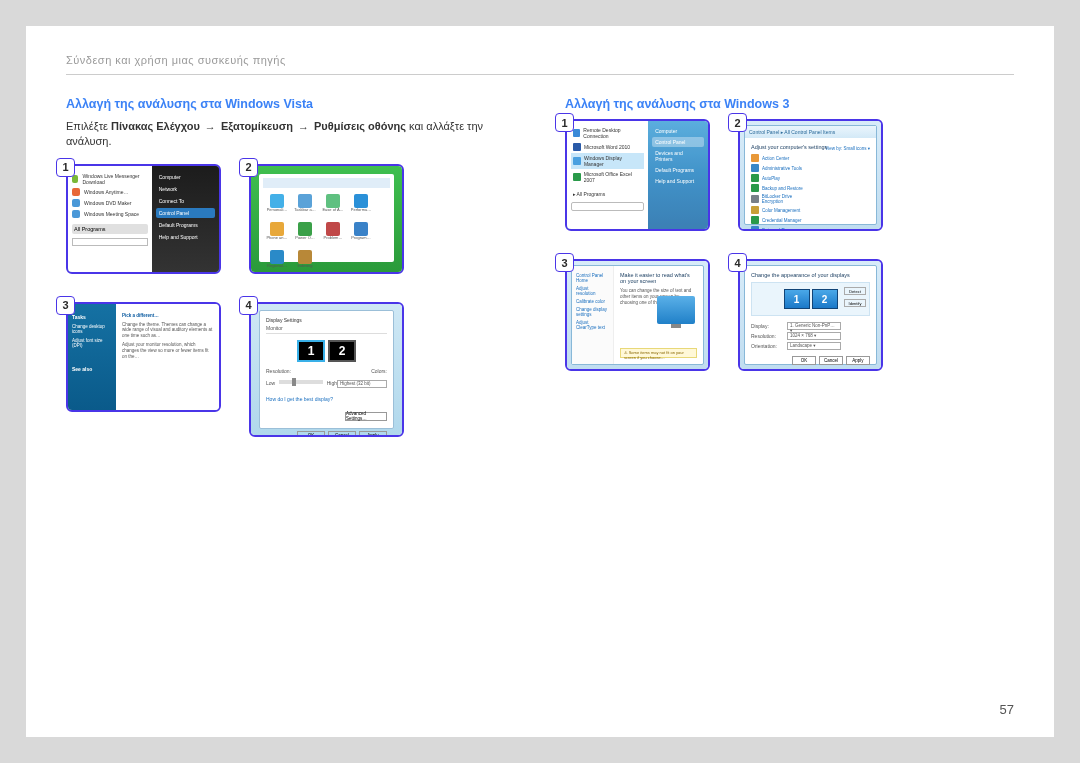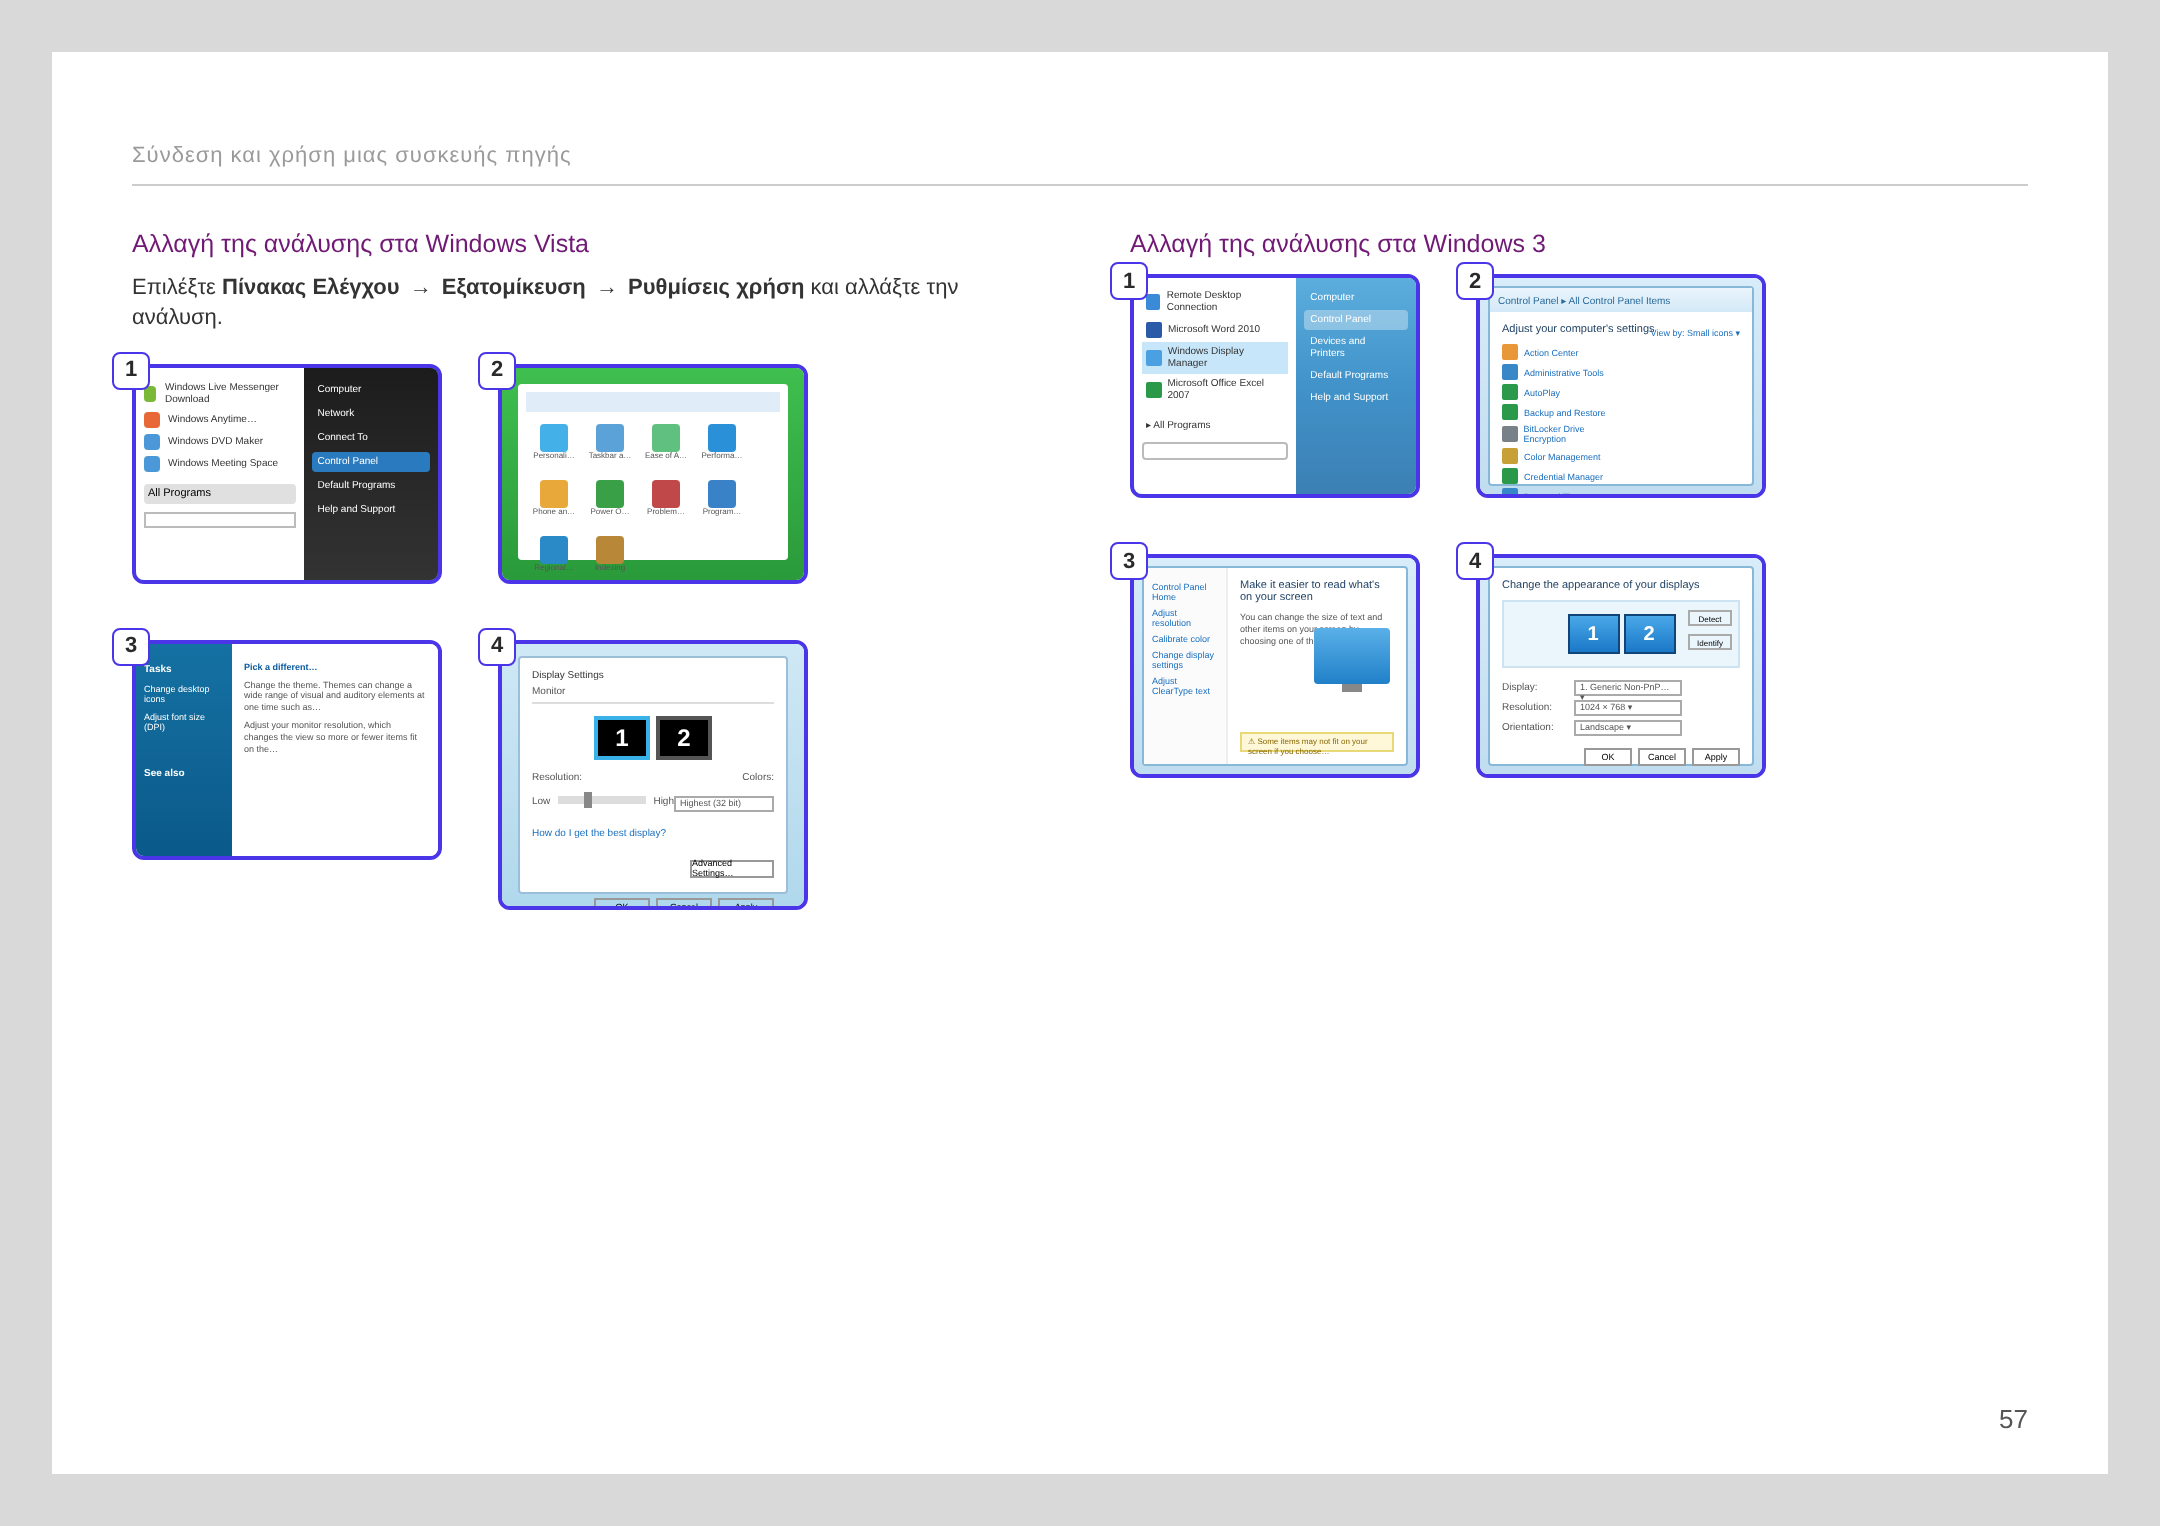--- a/index.html
+++ b/index.html
@@ -7,37 +7,37 @@
     background: #d9d9d9;
     font-family: Arial, Helvetica, sans-serif;
     width: 1080px;
     height: 763px;
     padding: 26px;
   }
   .page {
     background: #fff;
     width: 100%;
     height: 100%;
-    padding: 46px 40px 20px 40px;
+    padding: 28px 40px 20px 40px;
     position: relative;
   }
   .breadcrumb {
     color: #9a9a9a;
     font-size: 11px;
     border-bottom: 1px solid #ccc;
     padding-bottom: 8px;
     margin-bottom: 22px;
     letter-spacing: 0.5px;
   }
   .columns { display: flex; gap: 50px; }
   .col { flex: 1; }
   .section-heading {
     font-size: 12.5px;
-    font-weight: normal;
-    color: #701a75;
+    font-weight: bold;
+    color: #3b82f6;
     margin-bottom: 8px;
   }
   .section-body {
     font-size: 11px;
     color: #333;
     line-height: 1.4;
     margin-bottom: 14px;
   }
   .section-body .bold { font-weight: bold; }
   .arrow { font-weight: normal; padding: 0 2px; }
@@ -185,21 +185,21 @@
   <div class="columns">
 
     <div class="col">
       <div class="section-heading">Αλλαγή της ανάλυσης στα Windows Vista</div>
       <div class="section-body">
         <span>Επιλέξτε </span>
         <span class="bold">Πίνακας Ελέγχου</span>
         <span class="arrow">→</span>
         <span class="bold">Εξατομίκευση</span>
         <span class="arrow">→</span>
-        <span class="bold">Ρυθμίσεις χρήση</span>
+        <span class="bold">Ρυθμίσεις οθόνης</span>
         <span> και αλλάξτε την ανάλυση.</span>
       </div>
 
       <div class="steps-grid">
 
         <div class="step">
           <div class="badge">1</div>
           <div class="thumb small" style="position:relative;">
             <div class="v1">
               <div class="left">

